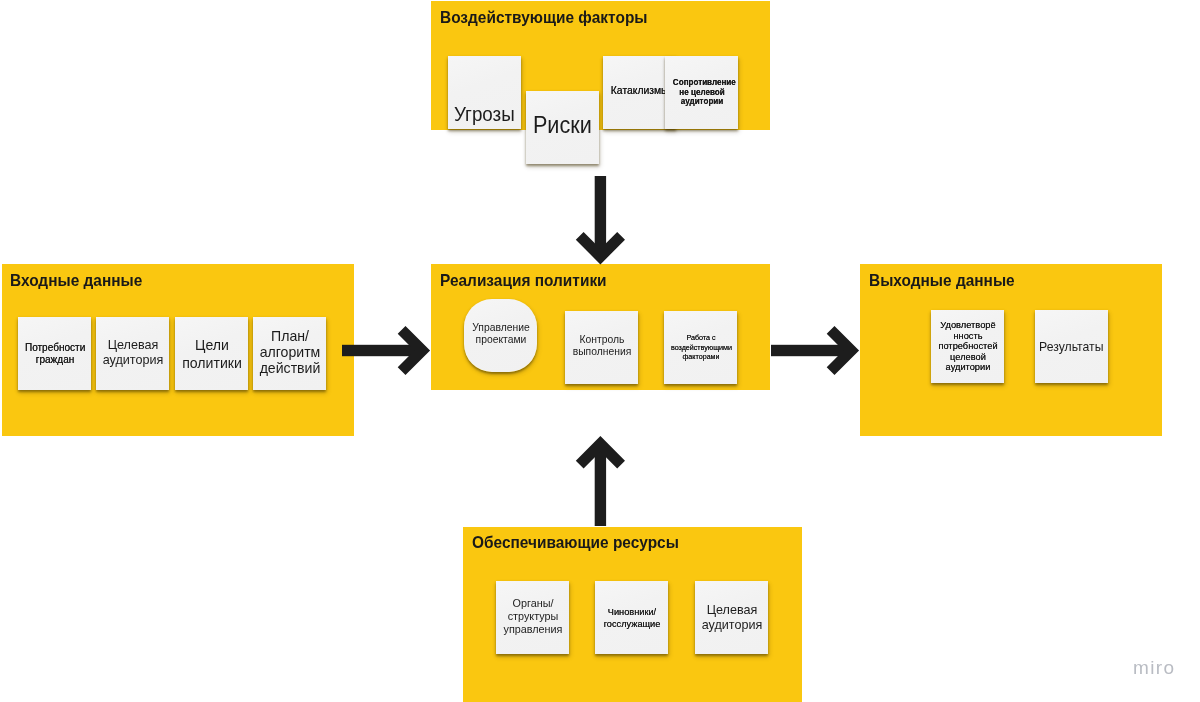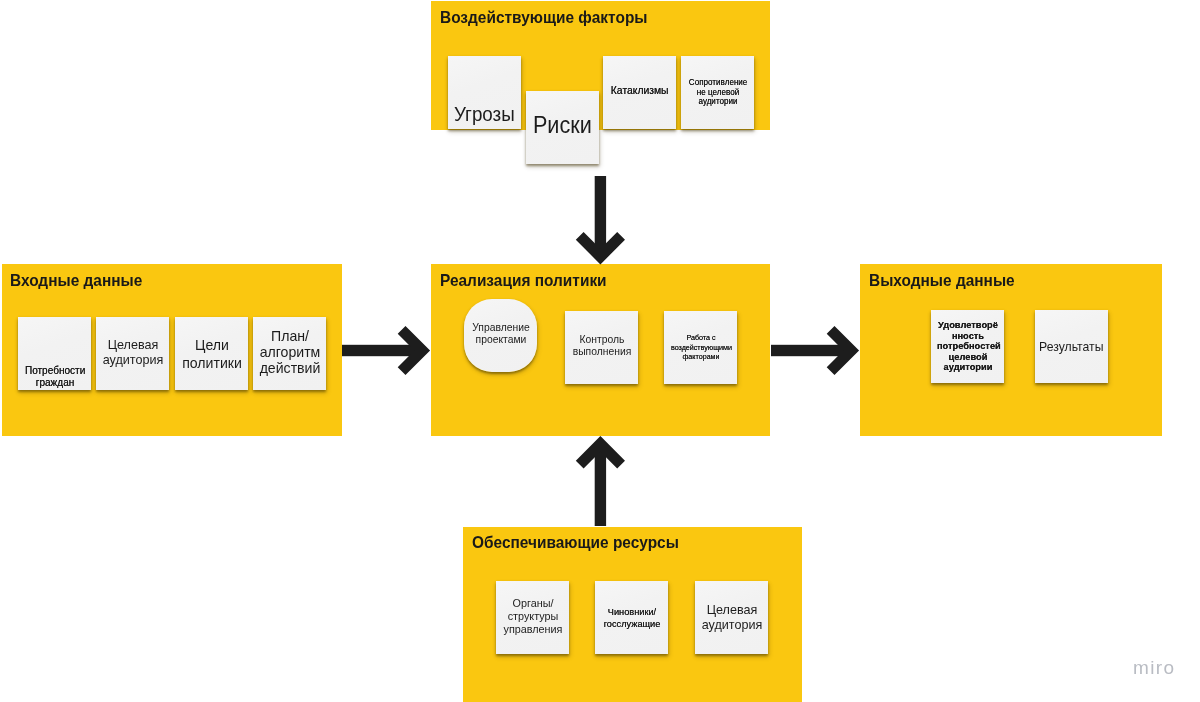--- a/index.html
+++ b/index.html
@@ -32,57 +32,57 @@
     <div class="group-title" style="left:9px;top:9px;">Воздействующие факторы</div>
     <div class="note" style="left:17px;top:55px;align-items:flex-end;">
       <span class="tx" style="font-size:20px;line-height:21px;margin-bottom:4px;">Угрозы</span>
     </div>
     <div class="note" style="left:95px;top:55px;margin-top:35px;">
       <span class="tx" style="font-size:23px;line-height:23px;margin-bottom:4px;">Риски</span>
     </div>
     <div class="note" style="left:172px;top:55px;text-align:center;">
       <span class="tx semi" style="font-size:11px;line-height:13px;margin-bottom:4px;">Катаклизмы</span>
     </div>
-    <div class="note" style="left:250px;top:55px;">
+    <div class="note" style="left:234px;top:55px;font-weight:bold;">
       <span class="tx tiny" style="font-size:8.6px;line-height:9.5px;width:62px;">Сопротивление не целевой аудитории</span>
     </div>
   </div>
 
-  <div class="group" style="left:2px;top:264px;width:340px;height:172px;">
+  <div class="group" style="left:2px;top:264px;width:340px;height:172px;padding-left:12px;">
     <div class="group-title" style="left:8px;top:9px;">Входные данные</div>
-    <div class="note" style="left:16px;top:53px;align-items:flex-end;">
+    <div class="note" style="left:16px;top:53px;">
       <span class="tx semi" style="font-size:10.7px;line-height:12px;width:64px;margin-bottom:2px;">Потребности граждан</span>
     </div>
     <div class="note" style="left:94px;top:53px;">
       <span class="tx" style="font-size:13.4px;line-height:15.5px;width:66px;margin-bottom:3px;">Целевая аудитория</span>
     </div>
     <div class="note" style="left:173px;top:53px;">
       <span class="tx" style="font-size:15px;line-height:17.5px;width:68px;">Цели политики</span>
     </div>
     <div class="note" style="left:251px;top:53px;">
       <span class="tx" style="font-size:15px;line-height:16px;width:66px;margin-bottom:3px;">План/ алгоритм действий</span>
     </div>
   </div>
 
-  <div class="group" style="left:431px;top:264px;width:339px;height:172px;">
+  <div class="group" style="left:431px;top:264px;width:339px;height:126px;">
     <div class="group-title" style="left:9px;top:9px;">Реализация политики</div>
     <div class="note" style="left:33px;top:35px;border-radius:28px;">
       <span class="tx" style="font-size:11px;line-height:12.5px;width:66px;margin-bottom:5px;">Управление проектами</span>
     </div>
     <div class="note" style="left:233px;top:47px;">
       <span class="tx tiny" style="font-size:7.6px;line-height:9.5px;width:64px;">Работа с воздействующими факторами</span>
     </div>
     <div class="note" style="left:134px;top:47px;">
       <span class="tx" style="font-size:11px;line-height:12.5px;width:66px;margin-bottom:5px;">Контроль выполнения</span>
     </div>
   </div>
 
   <div class="group" style="left:860px;top:264px;width:302px;height:172px;">
     <div class="group-title" style="left:9px;top:9px;">Выходные данные</div>
-    <div class="note" style="left:71px;top:46px;font-weight:bold;">
+    <div class="note" style="left:71px;top:46px;">
       <span class="tx semi" style="font-size:9.9px;line-height:10.6px;width:66px;">Удовлетворё нность потребностей целевой аудитории</span>
     </div>
     <div class="note" style="left:175px;top:46px;">
       <span class="tx" style="font-size:13px;line-height:14px;">Результаты</span>
     </div>
   </div>
 
   <div class="group" style="left:431px;top:527px;width:339px;height:188px;margin-left:32px;">
     <div class="group-title" style="left:9px;top:8px;">Обеспечивающие ресурсы</div>
     <div class="note" style="left:33px;top:54px;">

